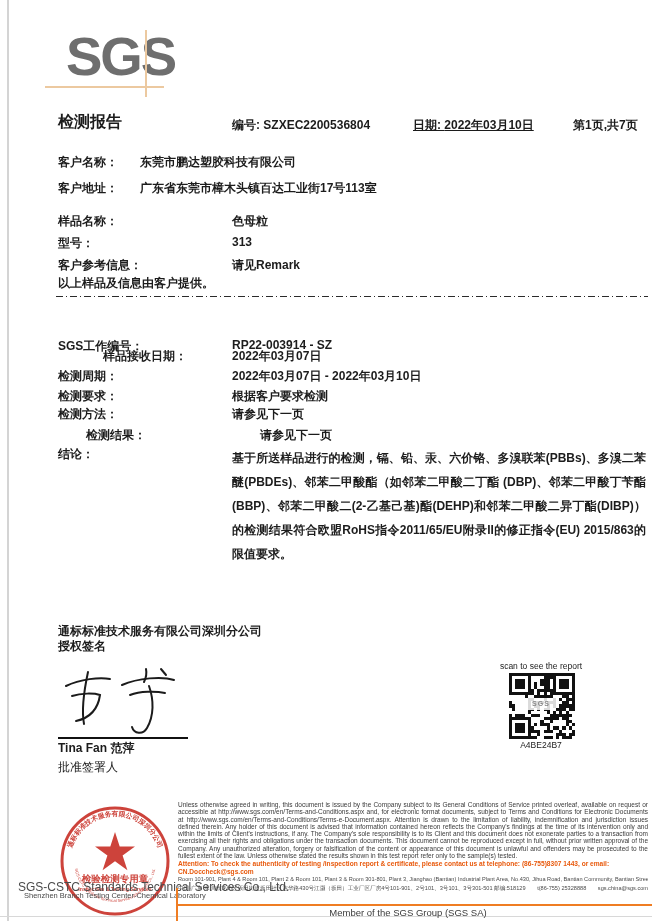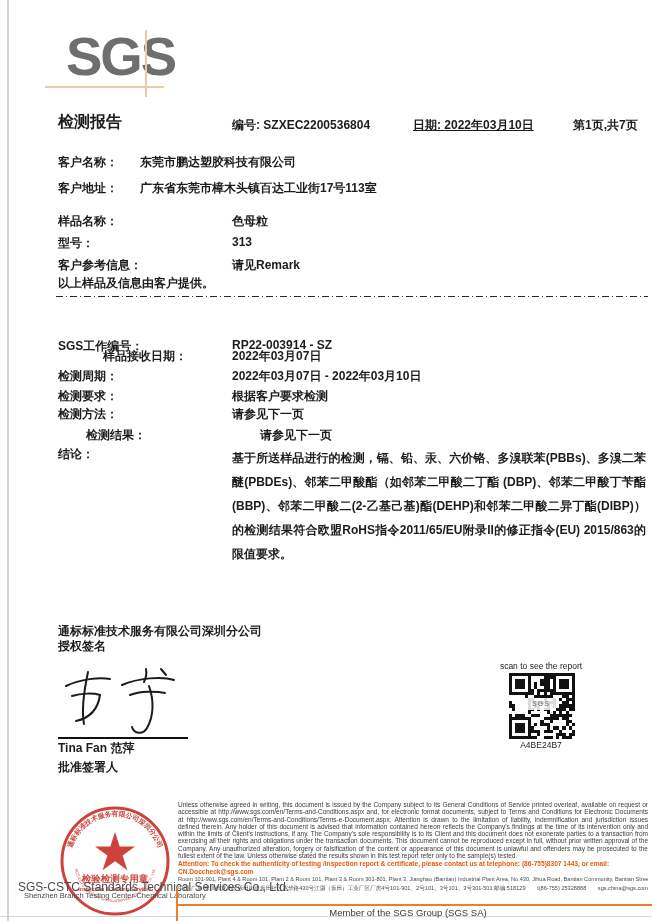--- a/index.html
+++ b/index.html
@@ -26,21 +26,21 @@
   .lbl-w{width:174px;flex:none;}
   .dashline{left:56px;top:296px;width:592px;height:1px;
     background:repeating-linear-gradient(90deg,#2a2a2a 0 7px,transparent 7px 10px,#2a2a2a 10px 11px,transparent 11px 14px);}
   .conclusion{left:232px;top:446px;width:414px;font-size:12px;font-weight:600;
     line-height:24px;text-align:justify;}
   
   .company{left:58px;top:623px;font-size:12px;font-weight:600;}
   .authsign{left:58px;top:638px;font-size:12px;font-weight:600;}
   .sig-wrap{left:58px;top:664px;width:130px;height:73px;border-bottom:2px solid #111;}
   .signer{left:58px;top:740px;font-size:12px;font-weight:600;}
-  .signer-role{left:58px;top:759px;font-size:12px;font-weight:700;}
+  .signer-role{left:58px;top:759px;font-size:12px;font-weight:400;}
   
   .qr-caption{left:495px;top:661px;width:92px;text-align:center;font-size:8.5px;color:#222;}
   .qr-box{left:508px;top:672px;width:66px;height:66px;background:#fff;display:grid;
     grid-template-columns:repeat(21,1fr);grid-template-rows:repeat(21,1fr);padding:1px;}
   .qr-box .m{background:#111;}
   .qr-center{left:526px;top:698px;width:30px;height:12px;background:rgba(255,255,255,.85);
     font-size:7px;font-weight:bold;color:#8a8a8a;text-align:center;line-height:12px;letter-spacing:1px;}
   .qr-code-text{left:495px;top:740px;width:92px;text-align:center;font-size:8.5px;color:#222;}
   
   .stamp{left:58px;top:804px;width:114px;height:114px;opacity:.92;}

